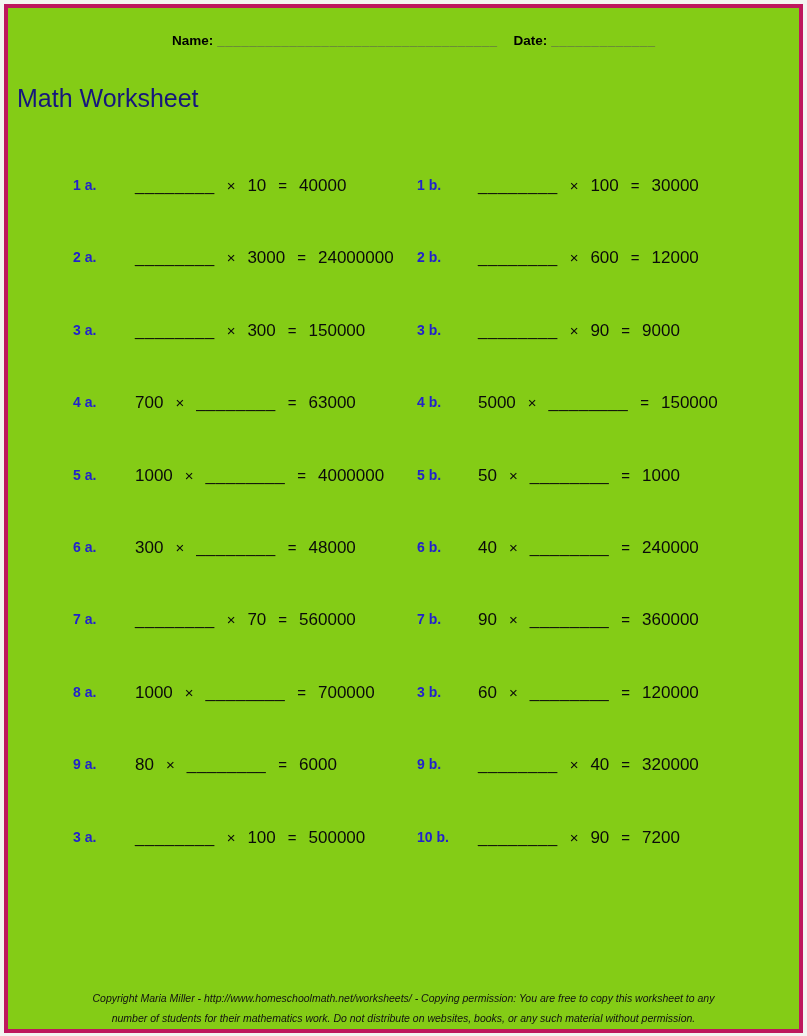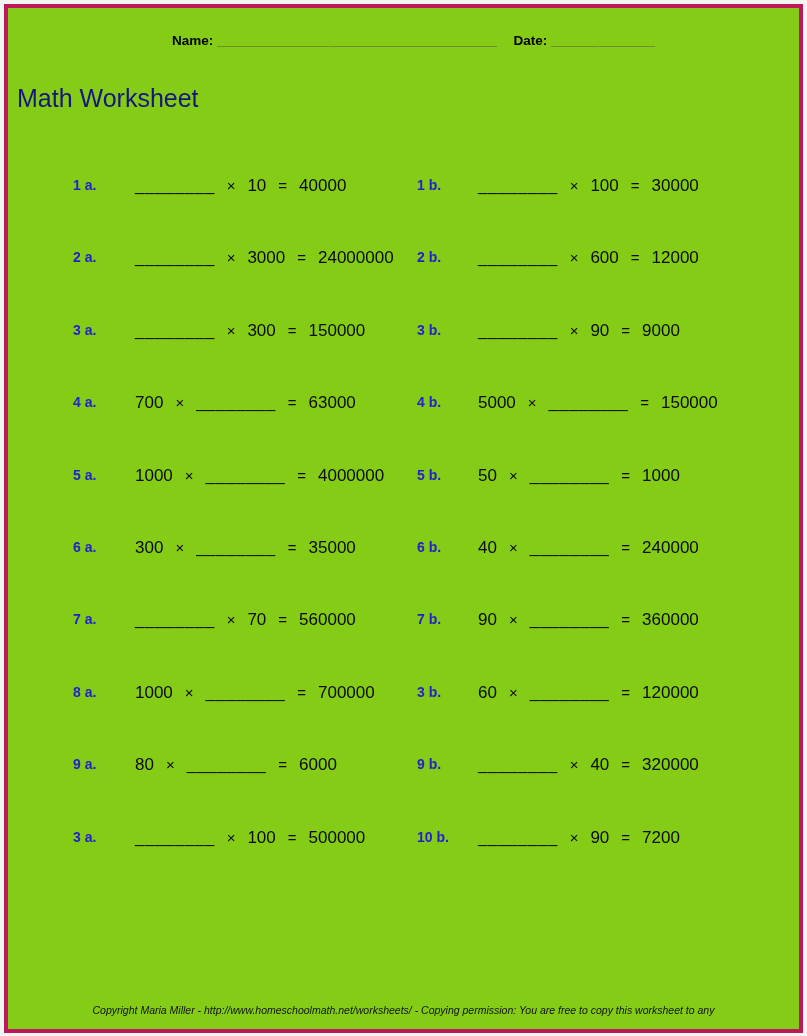--- a/index.html
+++ b/index.html
@@ -73,21 +73,20 @@
   .blankish { letter-spacing: 0.5px; color: #222; }
   
   .footer {
     position: absolute;
     top: 980px; left: 0; right: 0;
     text-align: center;
     font-style: italic;
     font-size: 10.5px;
     line-height: 1.95;
     color: #111;
-    margin-top: 12px;
   }
 </style>
 </head>
 <body>
 
 <div class="sheet">
 
   <div class="header-row">
     <span class="hdr-label">Name:</span><span class="fill-line">___________________________________</span><span class="date-group hdr-label">Date:</span><span class="fill-line">_____________</span>
   </div>
@@ -191,21 +190,21 @@
         </span>
     </div>
 
     <div class="prow">
       <span class="plabel">6 a.</span>
       <span class="expr">
           <span class="term">300</span>
           <span class="op">×</span>
           <span class="term blankish">________</span>
           <span class="op">=</span>
-          <span class="term">35000</span>
+          <span class="term">48000</span>
         </span>
       <span class="plabel">6 b.</span>
       <span class="expr">
           <span class="term">40</span>
           <span class="op">×</span>
           <span class="term blankish">________</span>
           <span class="op">=</span>
           <span class="term">240000</span>
         </span>
     </div>
@@ -283,15 +282,16 @@
           <span class="term">90</span>
           <span class="op">=</span>
           <span class="term">7200</span>
         </span>
     </div>
 
   </div>
 
   <div class="footer">
     <div>Copyright Maria Miller - http://www.homeschoolmath.net/worksheets/ - Copying permission: You are free to copy this worksheet to any</div>
+    <div>number of students for their mathematics work. Do not distribute on websites, books, or any such material without permission.</div>
   </div>
 
 </div>
 
 </body></html>

